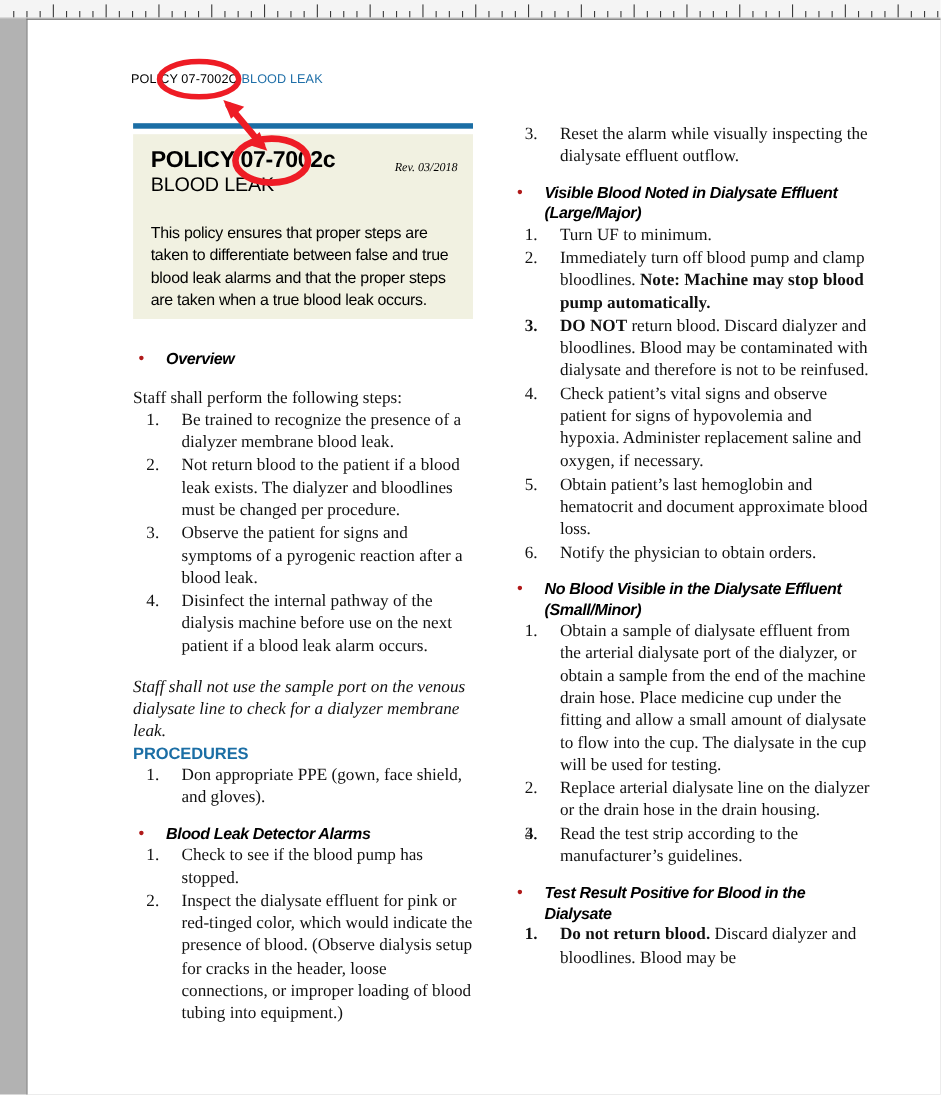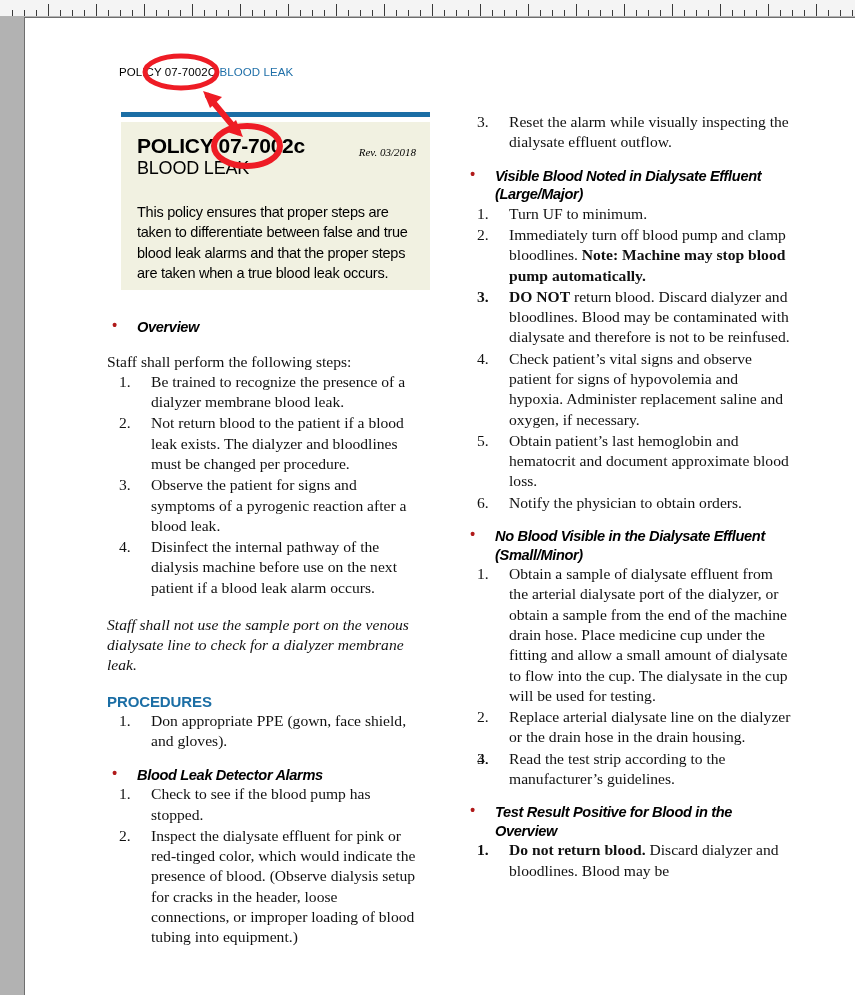--- a/index.html
+++ b/index.html
@@ -91,21 +91,21 @@
     letter-spacing: -0.25px;
   }
 
   
   .col {
     position: absolute;
     font-size: 15.6px;
     line-height: 1.30;
     color: #111;
   }
-  #colL { top: 300px; left: 82px; width: 312px; }
+  #colL { top: 300px; left: 96px; width: 312px; }
   #colR { top: 94px; left: 440px; width: 330px; }
 
   .sechead {
     font-family: "Liberation Sans", sans-serif;
     font-weight: bold; font-style: italic;
     font-size: 14.6px; line-height: 1.28;
     letter-spacing: -0.35px;
     color: #000;
     position: relative;
     padding-left: 30px;
@@ -115,21 +115,20 @@
   .sechead::before {
     content: "\2022";
     position: absolute; left: 5px; top: -1px;
     color: #b01a1a; font-size: 14px;
   }
 
   .subhead {
     font-family: "Liberation Sans", sans-serif;
     font-weight: bold; font-size: 15px;
     color: #1b6ea5; letter-spacing: -0.1px;
-    margin-top: 16px;
   }
 
   .para { margin-top: 15px; }
   .para.spaced { margin-top: 17px; font-style: italic; }
 
   ol.steps {
     list-style: none; margin: 0; padding: 0;
   }
   ol.steps > li {
     position: relative;
@@ -286,21 +285,21 @@
         </ol>
 
       <div class="sechead">No Blood Visible in the Dialysate Effluent (Small/Minor)</div>
       <ol class="steps" id="small-minor">
           <li><span class="num">1.</span><span>Obtain a sample of dialysate effluent from the arterial dialysate port of the dialyzer, or obtain a sample from the end of the machine drain hose. Place medicine cup under the fitting and allow a small amount of dialysate to flow into the cup. The dialysate in the cup will be used for testing.</span></li>
           <li><span class="num">2.</span><span>Replace arterial dialysate line on the dialyzer or the drain hose in the drain housing.</span></li>
           <li><span class="num">3.</span></li>
           <li><span class="num">4.</span><span>Read the test strip according to the manufacturer’s guidelines.</span></li>
         </ol>
 
-      <div class="sechead">Test Result Positive for Blood in the Overview</div>
+      <div class="sechead">Test Result Positive for Blood in the Dialysate</div>
       <ol class="steps" id="positive">
           <li class="bold-num"><span class="num">1.</span><span><span class="b">Do not return blood.</span> Discard dialyzer and bloodlines. Blood may be</span></li>
         </ol>
     </div>
 
   </div>
 </div>
 
 <svg id="annots" viewBox="0 0 855 995" xmlns="http://www.w3.org/2000/svg">
   <ellipse cx="181" cy="72" rx="36" ry="16" fill="none" stroke="#ee1c25" stroke-width="5"></ellipse>

